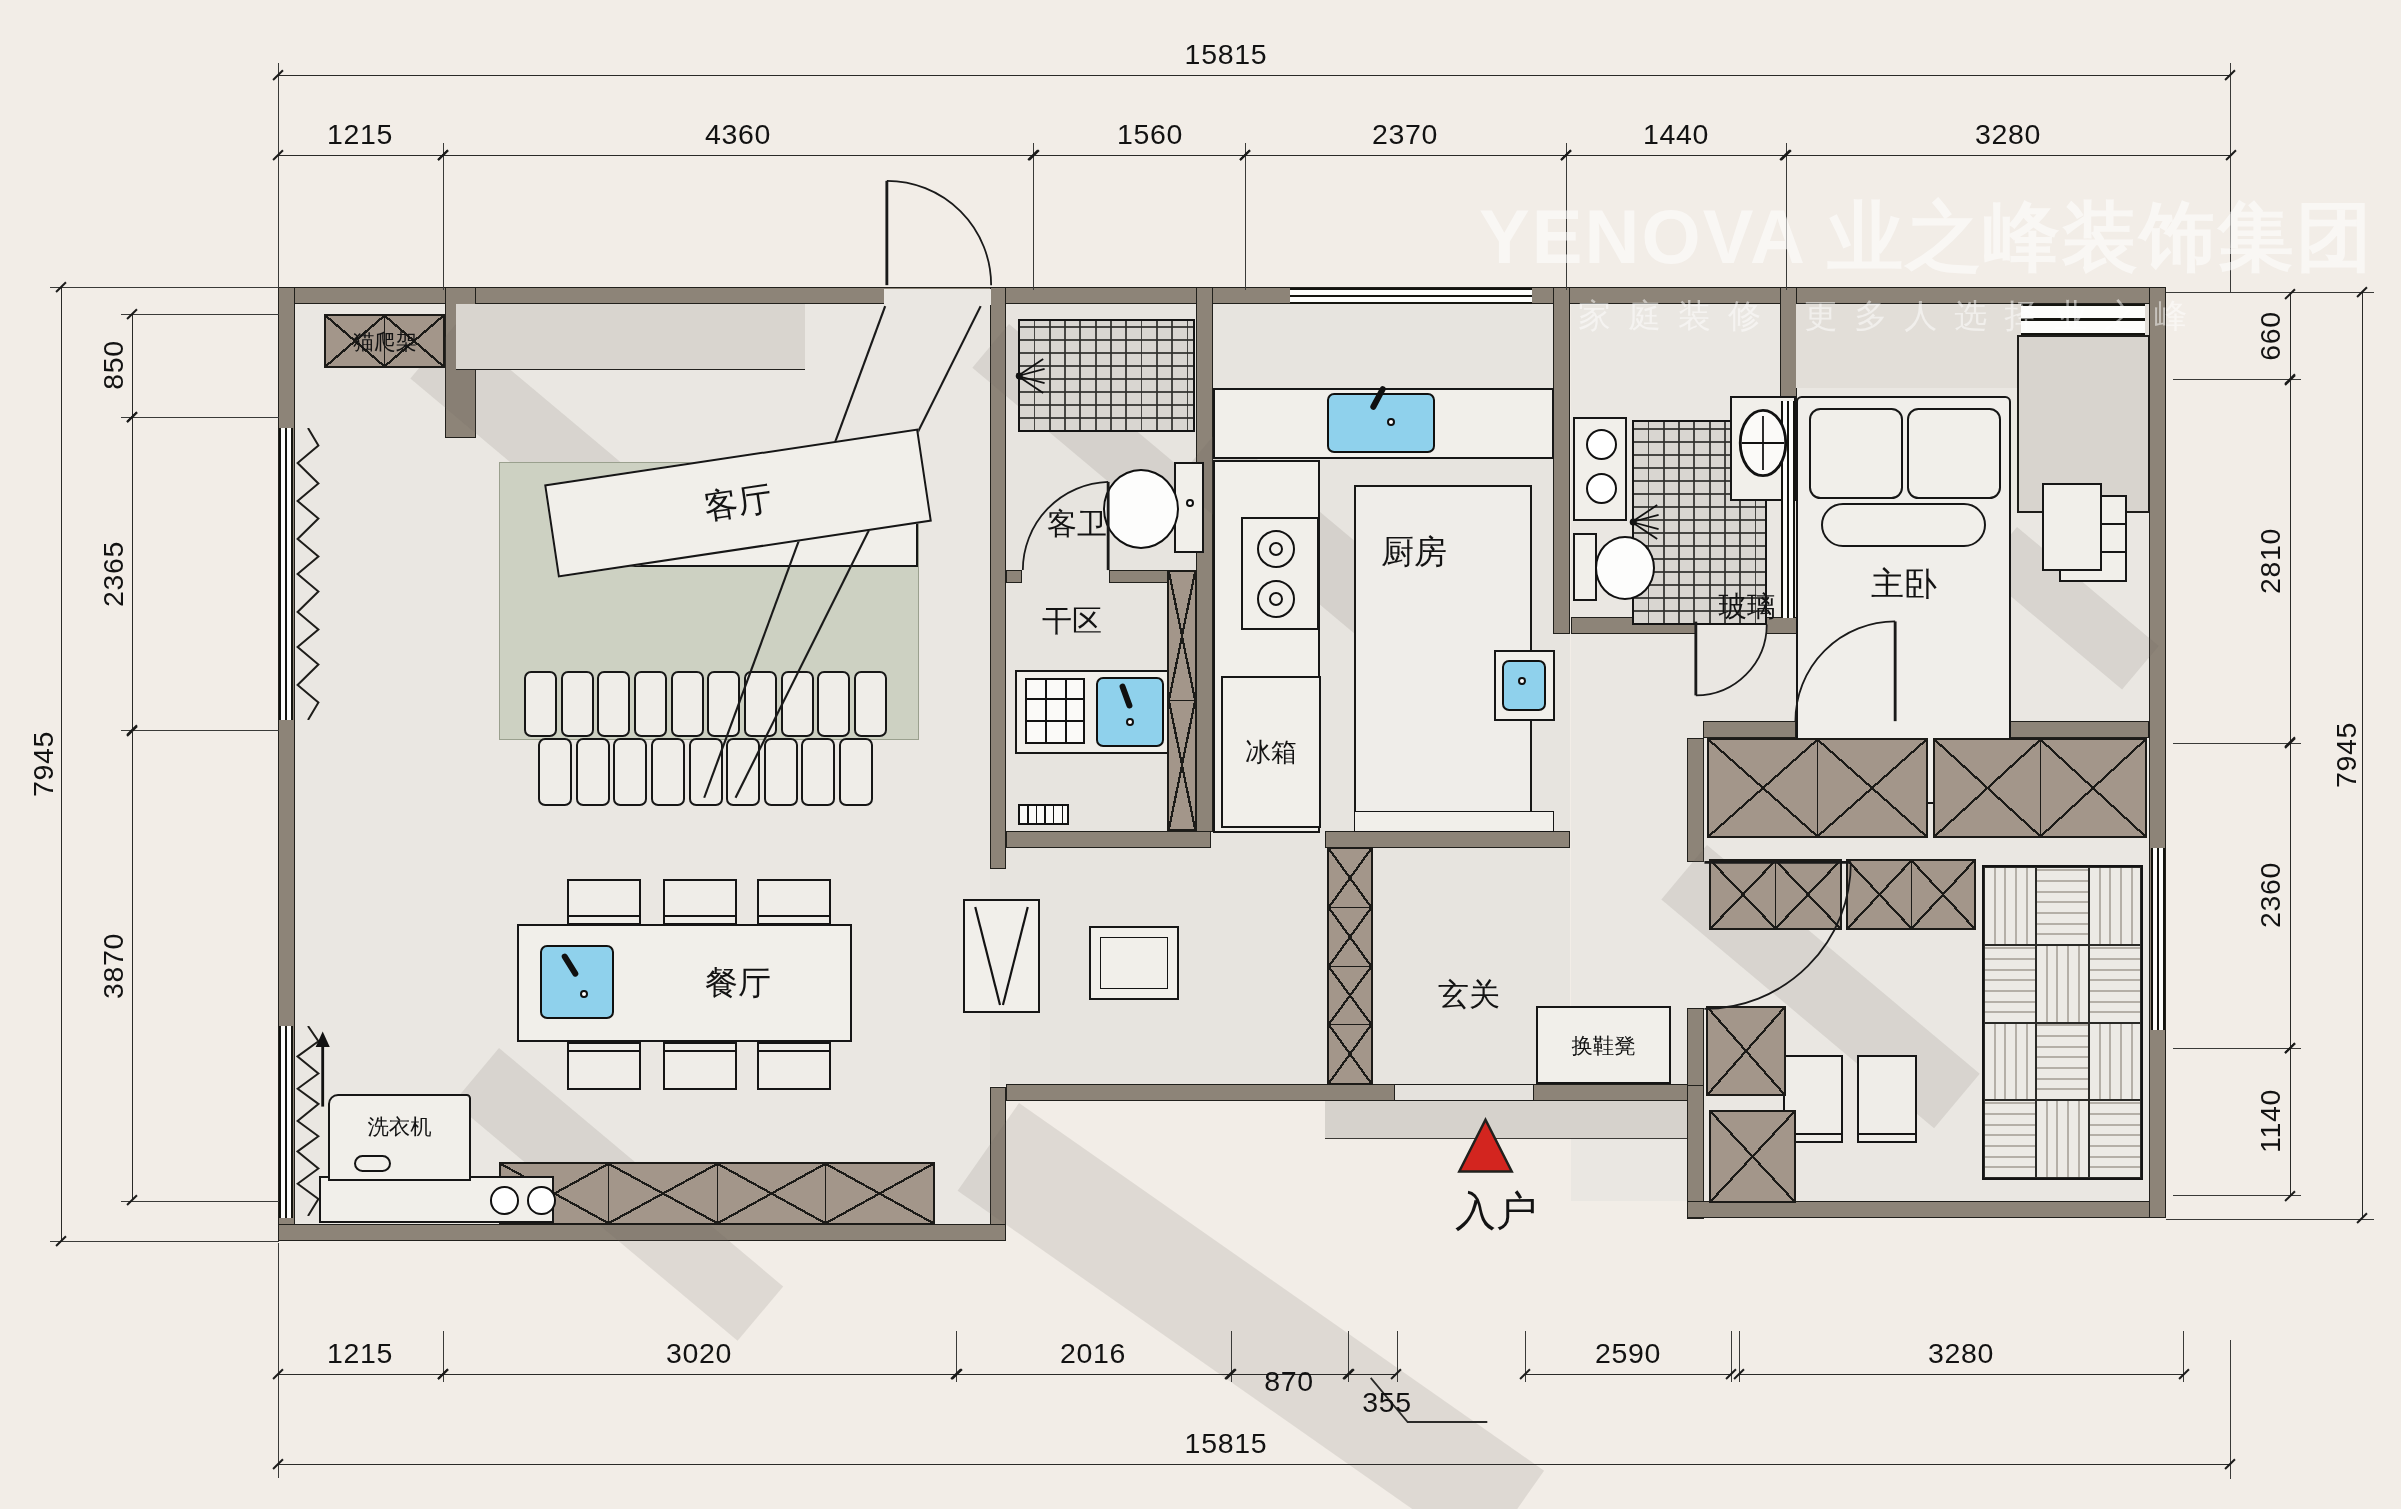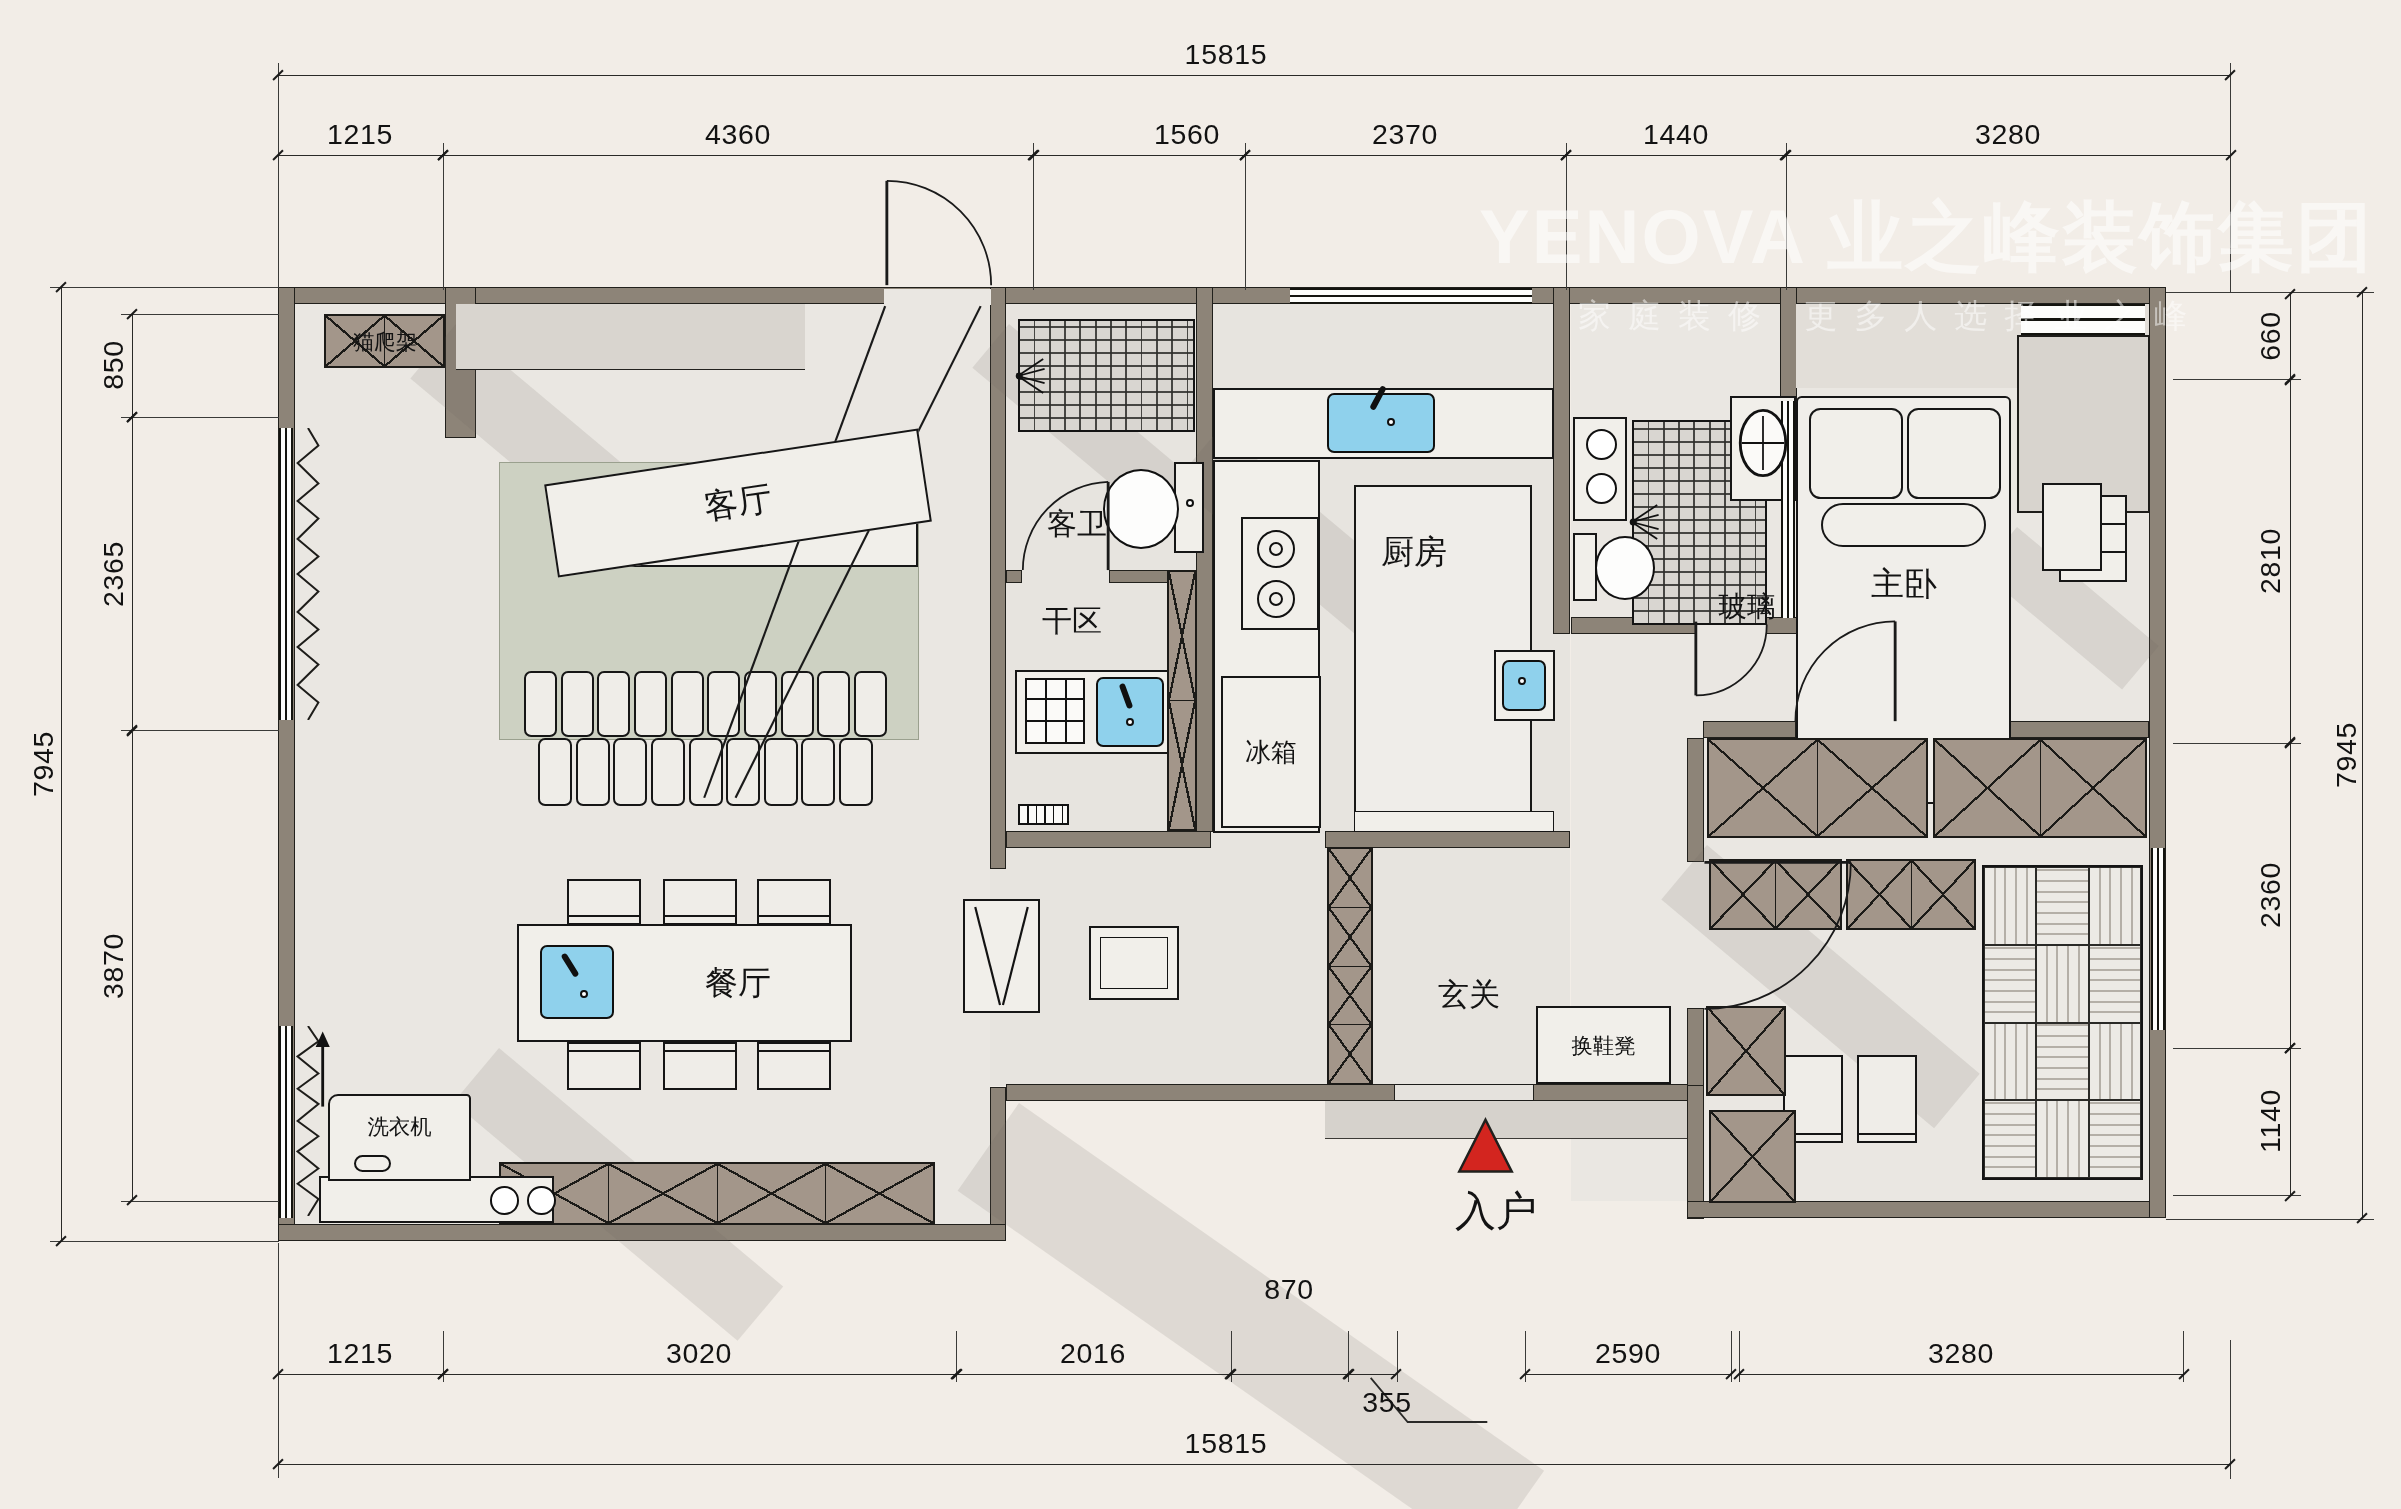--- a/index.html
+++ b/index.html
@@ -374,21 +374,21 @@
 <div class="dh" style="left:278px;top:75px;width:1952px"></div>
 <span class="dlab" style="left:1226px;top:71px">15815</span>
 <div class="dh" style="left:278px;top:155px;width:165px"></div>
 <div class="dh" style="left:443px;top:155px;width:591px"></div>
 <div class="dh" style="left:1033px;top:155px;width:212px"></div>
 <div class="dh" style="left:1245px;top:155px;width:321px"></div>
 <div class="dh" style="left:1566px;top:155px;width:219px"></div>
 <div class="dh" style="left:1786px;top:155px;width:445px"></div>
 <span class="dlab" style="left:360px;top:151px">1215</span>
 <span class="dlab" style="left:738px;top:151px">4360</span>
-<span class="dlab" style="left:1187px;top:151px">1560</span>
+<span class="dlab" style="left:1150px;top:151px">1560</span>
 <span class="dlab" style="left:1405px;top:151px">2370</span>
 <span class="dlab" style="left:1676px;top:151px">1440</span>
 <span class="dlab" style="left:2008px;top:151px">3280</span>
 <div class="ev" style="left:278px;top:63px;height:224px"></div>
 <div class="ev" style="left:2230px;top:63px;height:229px"></div>
 <div class="ev" style="left:443px;top:143px;height:147px"></div>
 <div class="ev" style="left:1033px;top:143px;height:147px"></div>
 <div class="ev" style="left:1245px;top:143px;height:147px"></div>
 <div class="ev" style="left:1566px;top:143px;height:147px"></div>
 <div class="ev" style="left:1786px;top:143px;height:147px"></div>
@@ -428,21 +428,21 @@
 <div class="dh" style="left:278px;top:1374px;width:165px"></div>
 <div class="dh" style="left:443px;top:1374px;width:514px"></div>
 <div class="dh" style="left:956px;top:1374px;width:274px"></div>
 <div class="dh" style="left:1231px;top:1374px;width:118px"></div>
 <div class="dh" style="left:1348px;top:1374px;width:48px"></div>
 <div class="dh" style="left:1525px;top:1374px;width:206px"></div>
 <div class="dh" style="left:1739px;top:1374px;width:445px"></div>
 <span class="dlab" style="left:360px;top:1370px">1215</span>
 <span class="dlab" style="left:699px;top:1370px">3020</span>
 <span class="dlab" style="left:1093px;top:1370px">2016</span>
-<span class="dlab" style="left:1289px;top:1306px">870</span>
+<span class="dlab" style="left:1289px;top:1398px">870</span>
 <span class="dlab" style="left:1628px;top:1370px">2590</span>
 <span class="dlab" style="left:1961px;top:1370px">3280</span>
 <div class="a" style="left:1365px;top:1375px;width:128px;height:57px;z-index:4">
   <svg width="100%" height="100%" viewBox="0 0 180 80">
       <polyline points="8,4 60,66 172,66" fill="none" stroke="#2a2a28" stroke-width="2.5"></polyline>
     </svg>
 </div>
 <span class="dlab" style="left:1387px;top:1419px">355</span>
 <div class="dh" style="left:278px;top:1464px;width:1952px"></div>
 <span class="dlab" style="left:1226px;top:1460px">15815</span>

